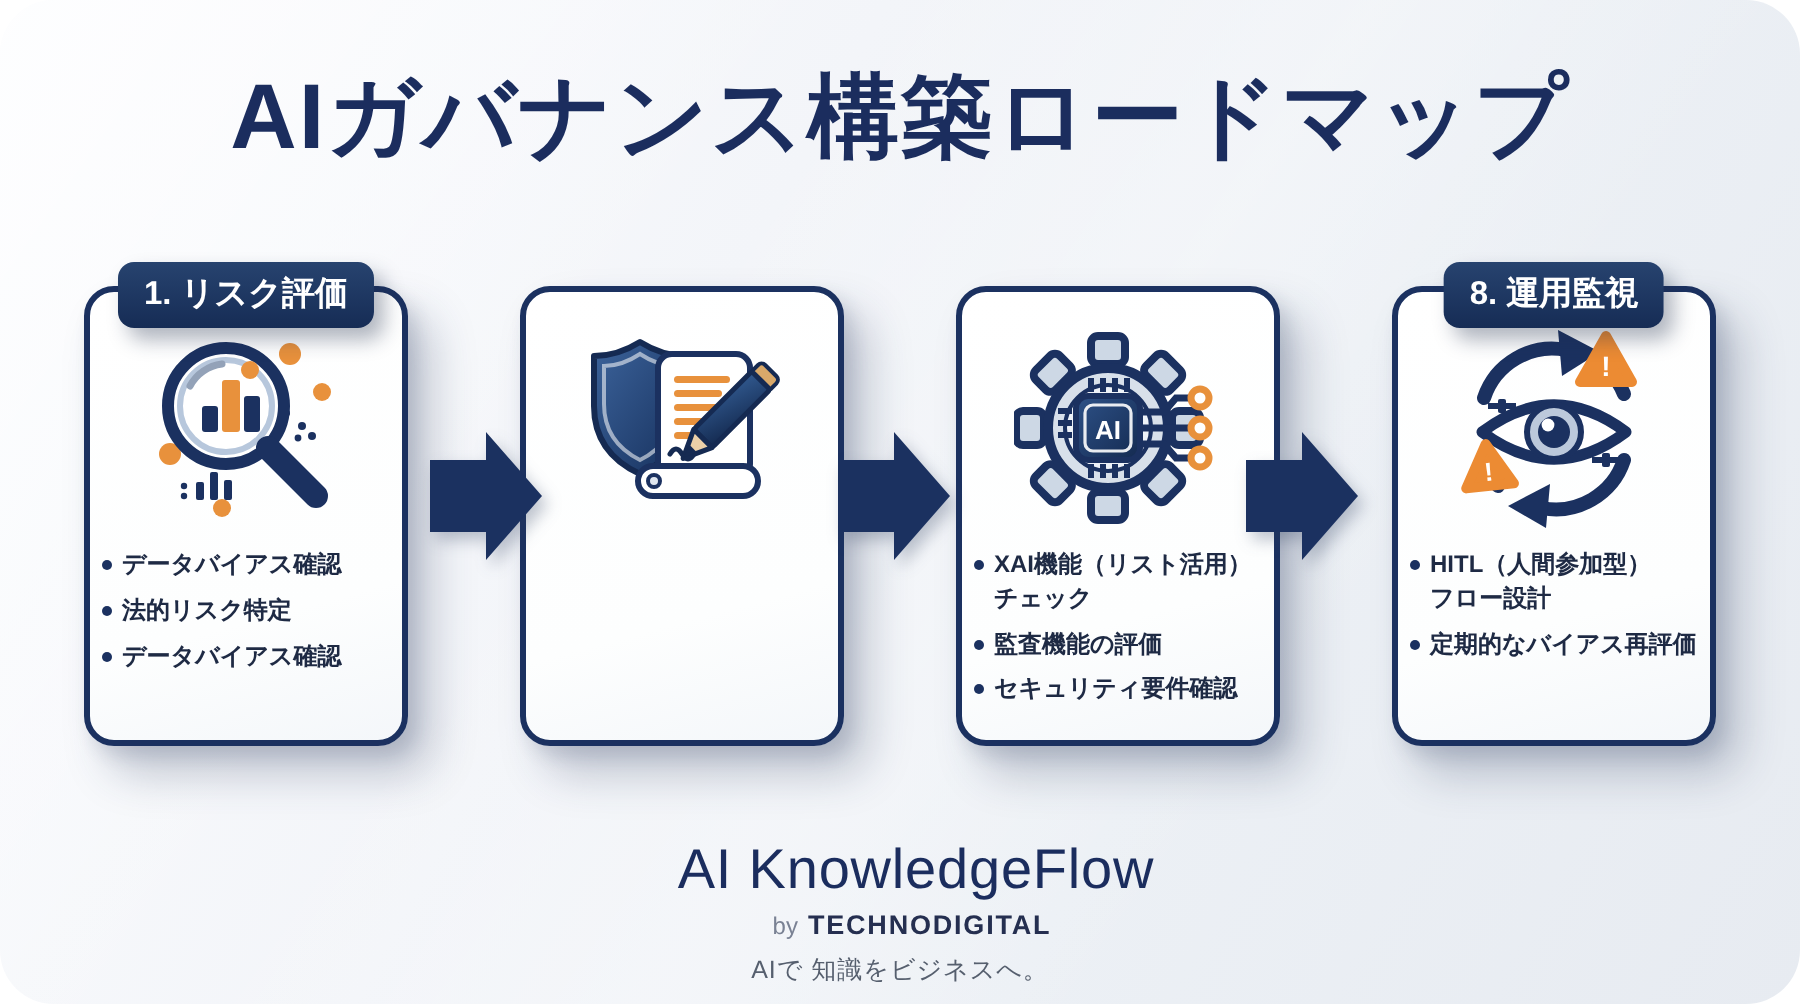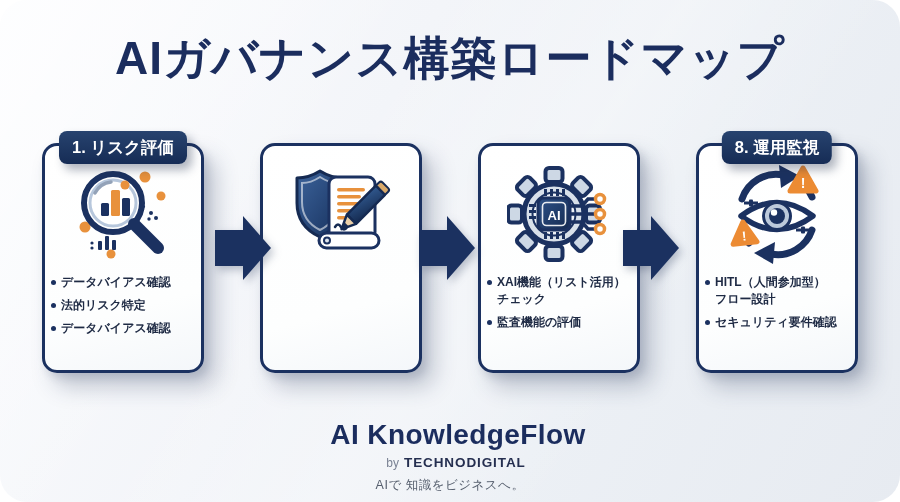--- a/index.html
+++ b/index.html
@@ -52,21 +52,21 @@
   }
   .bullets li::before{
     content:"";position:absolute;left:-10px;top:6px;width:5px;height:5px;
     border-radius:50%;background:var(--navy,#1b3160);
   }
   .flow-arrow{position:absolute;width:56px;height:64px;filter:drop-shadow(3px 4px 4px rgba(43,58,92,.3));}
   .arrow-1{left:215px;top:216px;}
   .arrow-2{left:419px;top:216px;}
   .arrow-3{left:623px;top:216px;}
   .footer{position:absolute;top:419px;left:0;width:100%;text-align:center;}
-  .brand{font-size:28px;font-weight:700;color:var(--navy-dark,#1b2d5e);letter-spacing:.4px;margin-left:16px;}
+  .brand{font-size:28px;font-weight:400;color:var(--navy-dark,#1b2d5e);letter-spacing:.4px;margin-left:16px;}
   .byline{margin-top:4px;font-size:12px;padding-left:12px;}
   .byline .by{color:#7a8294;font-weight:400;margin-right:5px;}
   .byline .company{color:#252f50;font-weight:800;font-size:13.5px;letter-spacing:.9px;}
   .tagline{margin-top:7px;font-size:12.5px;font-weight:500;color:var(--tagline-gray,#565f6e);letter-spacing:.5px;}
   
   .f-navy{fill:var(--navy,#1b3160);}
   .s-navy{stroke:var(--navy,#1b3160);}
   .f-orange{fill:var(--orange,#e8913c);}
   .s-orange{stroke:var(--orange,#e8913c);}
   svg text{font-family:"Liberation Sans","DejaVu Sans",sans-serif;}
@@ -187,20 +187,21 @@
           <text x="47" y="56.5" font-size="13" font-weight="bold" fill="#ffffff" text-anchor="middle">AI</text>
           <circle cx="93" cy="36" r="4.5" fill="#ffffff" class="s-orange" stroke-width="3.5"></circle>
           <circle cx="93" cy="51" r="4.5" fill="#ffffff" class="s-orange" stroke-width="3.5"></circle>
           <circle cx="93" cy="66" r="4.5" fill="#ffffff" class="s-orange" stroke-width="3.5"></circle>
         </svg>
       </div>
       <ul class="bullets">
         <li>XAI機能（リスト活用）
 チェック</li>
         <li>監査機能の評価</li>
+        <li>セキュリティ要件確認</li>
       </ul>
     </div>
 
     <div class="card">
       <div class="card-header">8. 運用監視</div>
       <div class="icon-wrap">
         <svg width="104" height="104" viewBox="0 0 104 104">
           <path d="M17,36 A36,36 0 0 1 58,12" fill="none" class="s-navy" stroke-width="7" stroke-linecap="round"></path>
           <polygon class="f-navy" points="54,2 75,13 56,25"></polygon>
           <path d="M80,23 A36,36 0 0 1 87,34" fill="none" class="s-navy" stroke-width="7" stroke-linecap="round"></path>
@@ -221,21 +222,21 @@
           </g>
           <g transform="translate(6,58) rotate(-6 13 12)">
             <path d="M13,1 L25,22 L1,22 Z" fill="#ec8b33" stroke="#ec8b33" stroke-width="5" stroke-linejoin="round"></path>
             <text x="13" y="19.5" font-size="13" font-weight="bold" fill="#ffffff" text-anchor="middle">!</text>
           </g>
         </svg>
       </div>
       <ul class="bullets">
         <li>HITL（人間参加型）
 フロー設計</li>
-        <li>セキュリティ要件確認</li>
+        <li>定期的なバイアス再評価</li>
       </ul>
     </div>
   </div>
 
   <svg class="flow-arrow arrow-1" viewBox="0 0 56 64">
     <polygon class="f-navy" points="0,14 28,14 28,0 56,32 28,64 28,50 0,50"></polygon>
   </svg>
   <svg class="flow-arrow arrow-2" viewBox="0 0 56 64">
     <polygon class="f-navy" points="0,14 28,14 28,0 56,32 28,64 28,50 0,50"></polygon>
   </svg>

